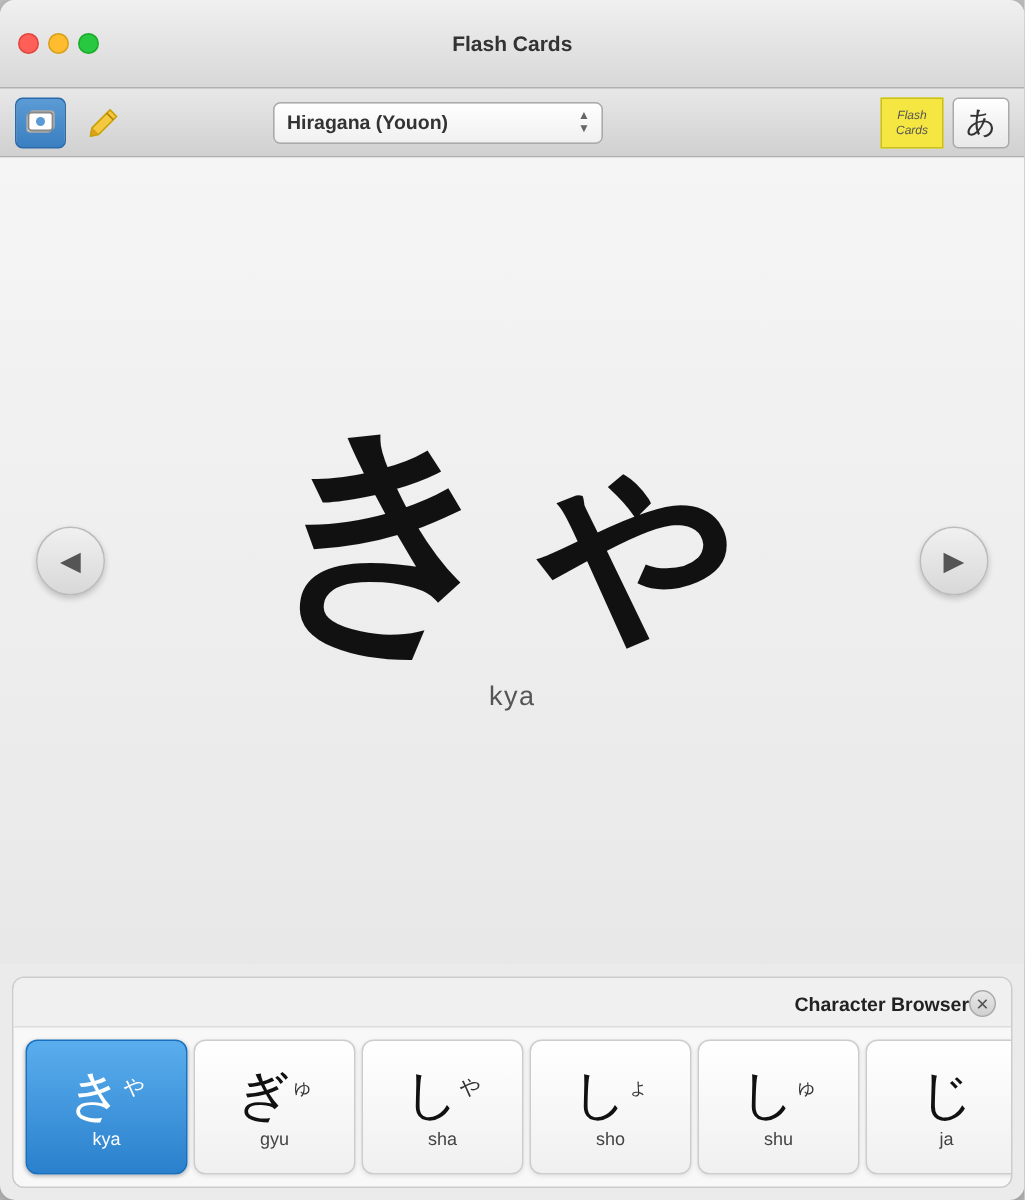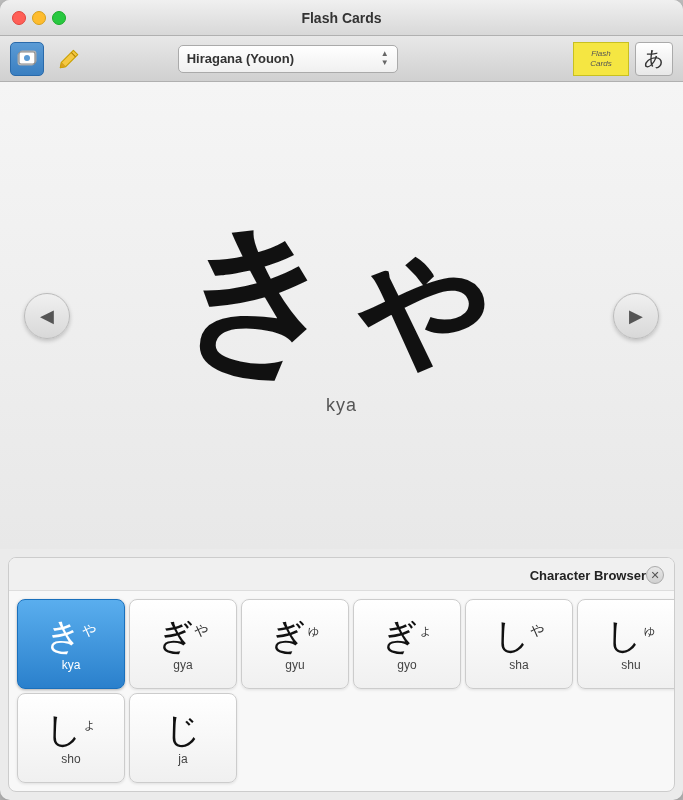--- a/index.html
+++ b/index.html
@@ -20,21 +20,21 @@
       box-shadow: 0 4px 20px rgba(0,0,0,0.4);
       display: flex;
       flex-direction: column;
       overflow: hidden;
     }
 
     
     .title-bar {
       background: linear-gradient(to bottom, #f0f0f0, #d8d8d8);
       border-bottom: 1px solid #b0b0b0;
-      height: 36px;
+      height: 59px;
       display: flex;
       align-items: center;
       justify-content: center;
       position: relative;
       flex-shrink: 0;
     }
 
     .traffic-lights {
       position: absolute;
       left: 12px;
@@ -130,21 +130,21 @@
     }
 
     .toolbar-right {
       margin-left: auto;
       display: flex;
       gap: 6px;
       align-items: center;
     }
 
     .sticky-note-btn {
-      width: 56px;
+      width: 42px;
       height: 34px;
       background: #f5e642;
       border: 1px solid #c8c020;
       border-radius: 0;
       cursor: pointer;
       display: flex;
       align-items: center;
       justify-content: center;
       font-size: 9px;
       color: #444;
@@ -416,42 +416,34 @@
       </div>
     </div>
     <div class="char-grid-container">
       <div class="char-grid" id="char-grid">
 
       <div class="char-cell selected">
             <span class="char">き<sup style="font-size: 14px; font-family: &quot;Hiragino Kaku Gothic ProN&quot;, &quot;Yu Gothic&quot;, sans-serif; color: rgb(255, 255, 255);">や</sup></span>
             <span class="label">kya</span>
           </div>
           <div class="char-cell">
-            <span class="char">ぎ<sup style="font-size: 14px; font-family: &quot;Hiragino Kaku Gothic ProN&quot;, &quot;Yu Gothic&quot;, sans-serif; color: rgb(51, 51, 51);">や</sup></span>
-            <span class="label">gya</span>
-          </div>
-          <div class="char-cell">
             <span class="char">ぎ<sup style="font-size: 14px; font-family: &quot;Hiragino Kaku Gothic ProN&quot;, &quot;Yu Gothic&quot;, sans-serif; color: rgb(51, 51, 51);">ゅ</sup></span>
             <span class="label">gyu</span>
-          </div>
-          <div class="char-cell">
-            <span class="char">ぎ<sup style="font-size: 14px; font-family: &quot;Hiragino Kaku Gothic ProN&quot;, &quot;Yu Gothic&quot;, sans-serif; color: rgb(51, 51, 51);">ょ</sup></span>
-            <span class="label">gyo</span>
           </div>
           <div class="char-cell">
             <span class="char">し<sup style="font-size: 14px; font-family: &quot;Hiragino Kaku Gothic ProN&quot;, &quot;Yu Gothic&quot;, sans-serif; color: rgb(51, 51, 51);">や</sup></span>
             <span class="label">sha</span>
           </div>
           <div class="char-cell">
+            <span class="char">し<sup style="font-size: 14px; font-family: &quot;Hiragino Kaku Gothic ProN&quot;, &quot;Yu Gothic&quot;, sans-serif; color: rgb(51, 51, 51);">ょ</sup></span>
+            <span class="label">sho</span>
+          </div>
+          <div class="char-cell">
             <span class="char">し<sup style="font-size: 14px; font-family: &quot;Hiragino Kaku Gothic ProN&quot;, &quot;Yu Gothic&quot;, sans-serif; color: rgb(51, 51, 51);">ゅ</sup></span>
             <span class="label">shu</span>
-          </div>
-          <div class="char-cell">
-            <span class="char">し<sup style="font-size: 14px; font-family: &quot;Hiragino Kaku Gothic ProN&quot;, &quot;Yu Gothic&quot;, sans-serif; color: rgb(51, 51, 51);">ょ</sup></span>
-            <span class="label">sho</span>
           </div>
           <div class="char-cell">
             <span class="char">じ</span>
             <span class="label">ja</span>
           </div>
         </div>
       <div class="scrollbar-track">
         <div class="scrollbar-up">▲</div>
         <div class="scrollbar-thumb"></div>
         <div class="scrollbar-down">▼</div>

